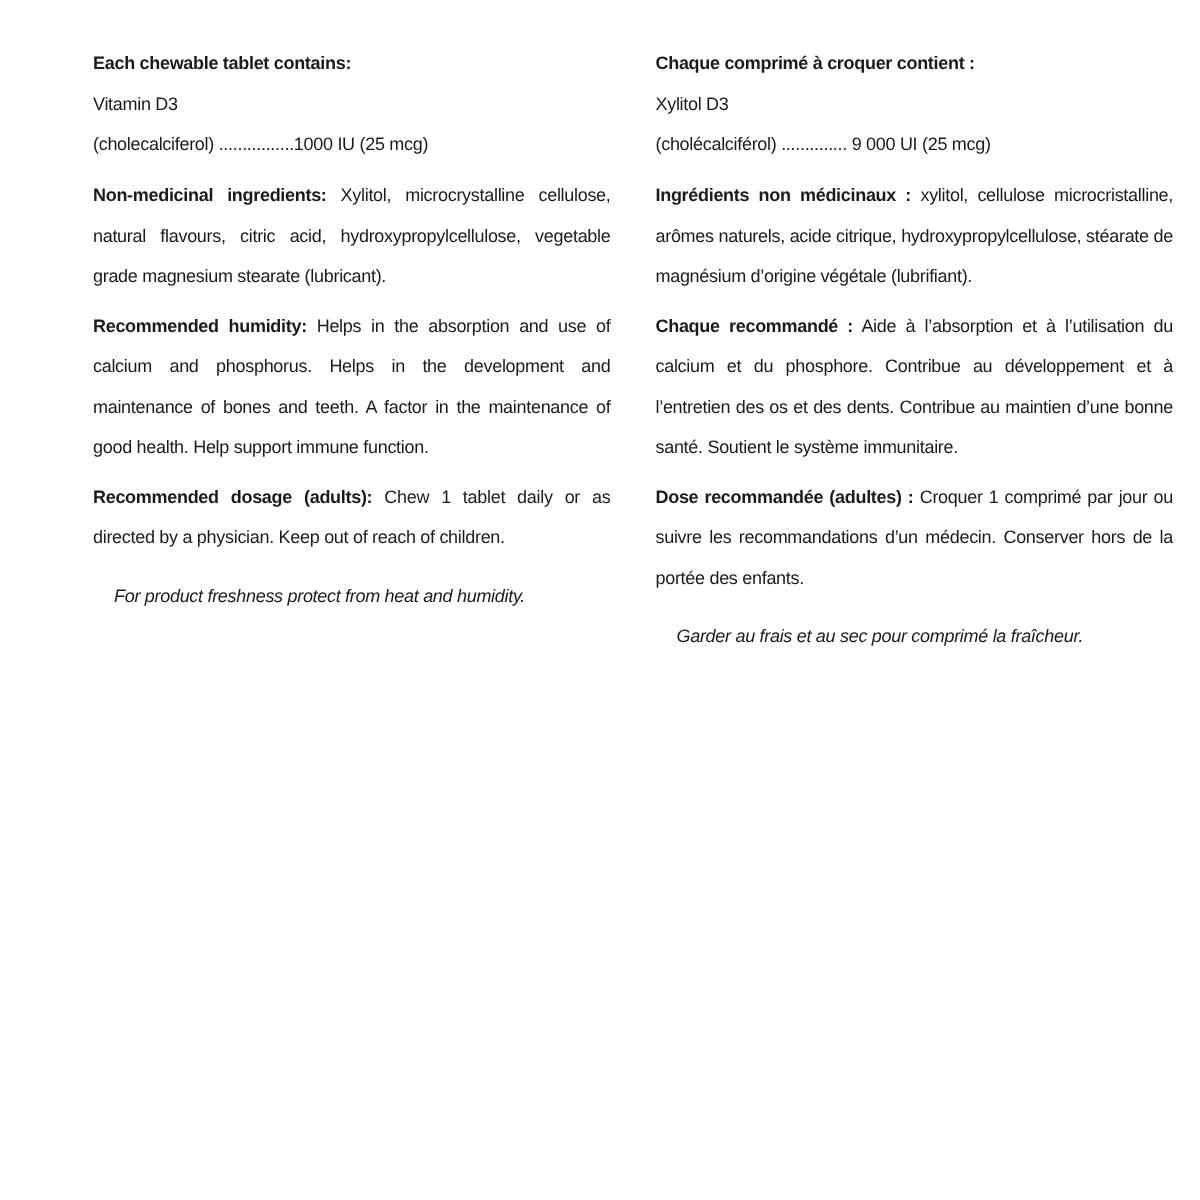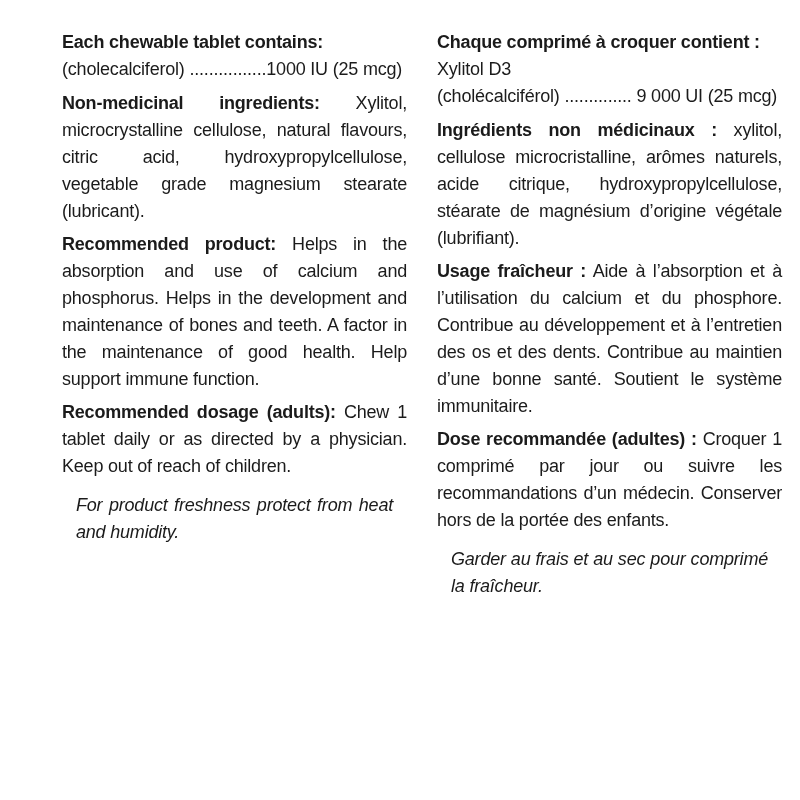--- a/index.html
+++ b/index.html
@@ -19,21 +19,21 @@
     display: flex;
     padding: 29px 0 0 62px;
     gap: 30px;
   }
   .col {
     width: 345px;
     flex: 0 0 345px;
   }
   .col p {
     margin: 0 0 6px 0;
-    font-size: 18px;
+    font-size: 12px;
     line-height: 27px;
     letter-spacing: -0.2px;
     text-align: justify;
   }
   .heading {
     font-weight: bold;
     text-align: left !important;
     margin-bottom: 0 !important;
   }
   .vitamin-line {
@@ -56,38 +56,39 @@
     padding: 0 14px;
   }
 </style>
 </head>
 <body>
 
 <div class="panel">
 
   <div class="col">
     <p class="heading">Each chewable tablet contains:</p>
+    <p class="vitamin-line">Vitamin D3</p>
     <p class="dose-line">(cholecalciferol) ................1000 IU (25 mcg)</p>
 
     <p><span class="label">Non-medicinal ingredients:</span> <span>Xylitol, microcrystalline cellulose, natural flavours, citric acid, hydroxypropylcellulose, vegetable grade magnesium stearate (lubricant).</span></p>
 
-    <p><span class="label">Recommended product:</span> <span>Helps in the absorption and use of calcium and phosphorus. Helps in the development and maintenance of bones and teeth. A factor in the maintenance of good health. Help support immune function.</span></p>
+    <p><span class="label">Recommended humidity:</span> <span>Helps in the absorption and use of calcium and phosphorus. Helps in the development and maintenance of bones and teeth. A factor in the maintenance of good health. Help support immune function.</span></p>
 
     <p><span class="label">Recommended dosage (adults):</span> <span>Chew 1 tablet daily or as directed by a physician. Keep out of reach of children.</span></p>
 
     <p class="note">For product freshness protect from heat and humidity.</p>
   </div>
 
   <div class="col">
     <p class="heading">Chaque comprimé à croquer contient :</p>
     <p class="vitamin-line">Xylitol D3</p>
     <p class="dose-line">(cholécalciférol) .............. 9 000 UI (25 mcg)</p>
 
     <p><span class="label">Ingrédients non médicinaux :</span> <span>xylitol, cellulose microcristalline, arômes naturels, acide citrique, hydroxypropylcellulose, stéarate de magnésium d’origine végétale (lubrifiant).</span></p>
 
-    <p><span class="label">Usage fraîcheur :</span> <span>Aide à l’absorption et à l’utilisation du calcium et du phosphore. Contribue au développement et à l’entretien des os et des dents. Contribue au maintien d’une bonne santé. Soutient le système immunitaire.</span></p>
+    <p><span class="label">Chaque recommandé :</span> <span>Aide à l’absorption et à l’utilisation du calcium et du phosphore. Contribue au développement et à l’entretien des os et des dents. Contribue au maintien d’une bonne santé. Soutient le système immunitaire.</span></p>
 
     <p><span class="label">Dose recommandée (adultes) :</span> <span>Croquer 1 comprimé par jour ou suivre les recommandations d’un médecin. Conserver hors de la portée des enfants.</span></p>
 
     <p class="note">Garder au frais et au sec pour comprimé la fraîcheur.</p>
   </div>
 
 </div>
 
 </body></html>

